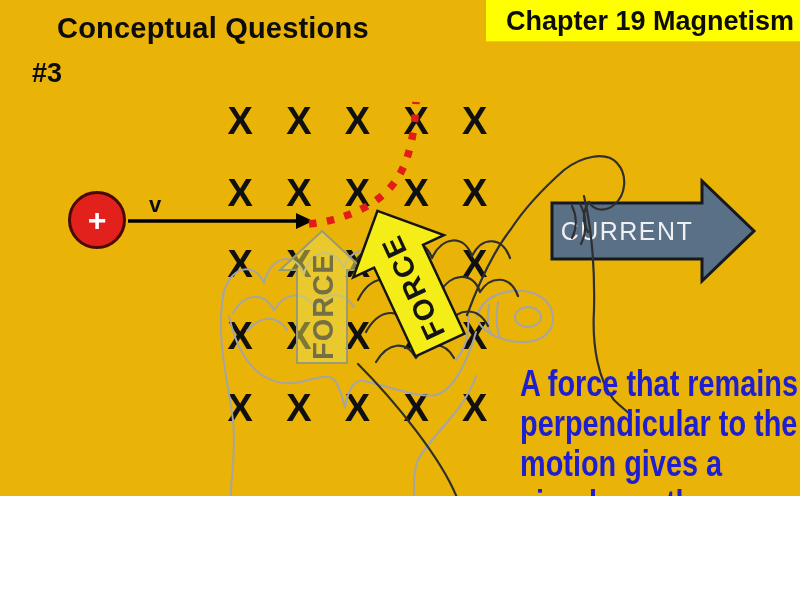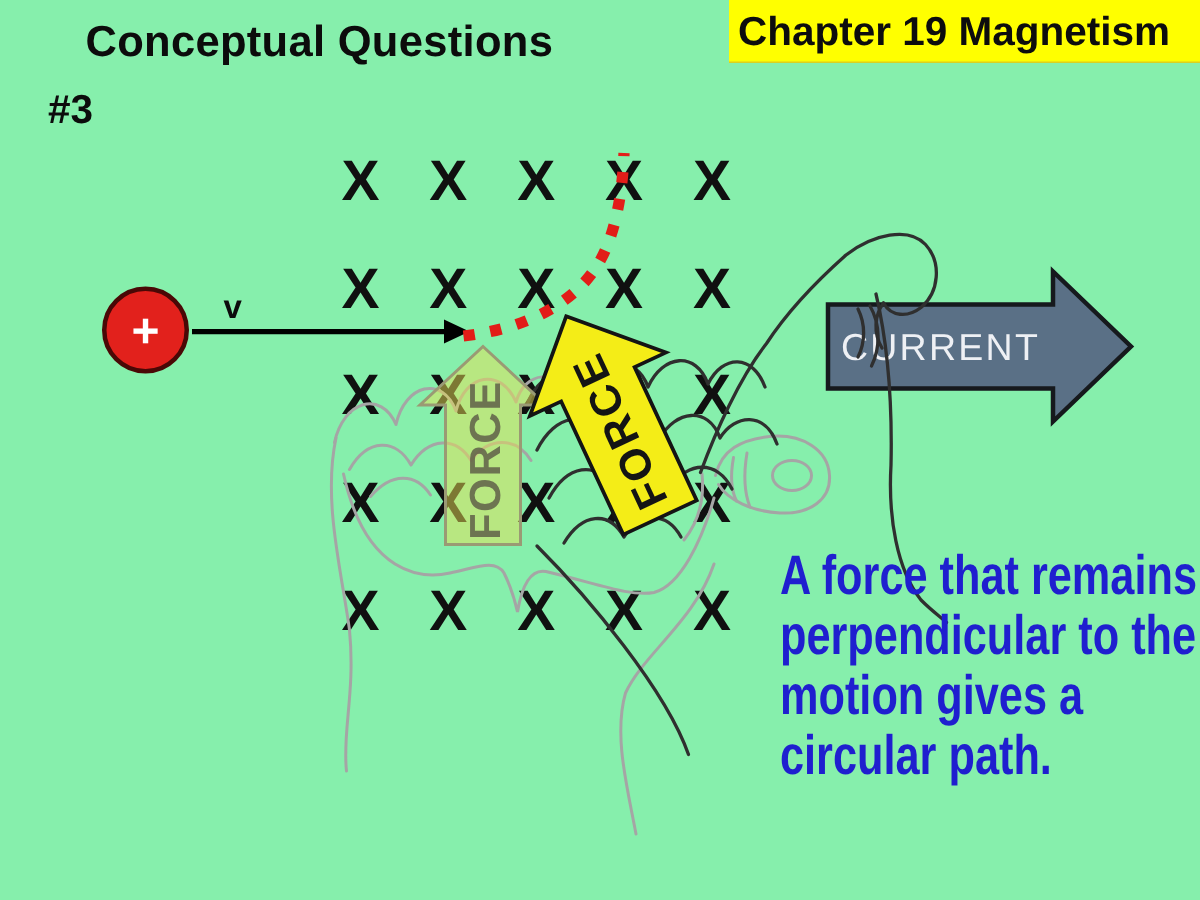--- a/index.html
+++ b/index.html
@@ -1,29 +1,29 @@
 <!DOCTYPE html>
 <html style="--banner-yellow: #ffff00; --charge-red: #e2211c; --path-red: #e21d18; --force-yellow: #f4ed17; --pale-force-yellow: #e9df55; --current-slate: #5a7086; --caption-blue: #1f1fcf; --hand-gray: #a5a5a5; --hand-dark: #2f2f2f;"><head>
 <meta charset="utf-8">
 <style>
   html,body{margin:0;padding:0;background:#fff;}
   #canvas{
-    position:relative;width:800px;height:600px;overflow:hidden;background:#86efac;
+    position:relative;width:800px;height:496px;overflow:hidden;background:#eab308;
     font-family:"Liberation Sans",sans-serif;
   }
   .abs{position:absolute;}
   .slide-title{
     left:57px;top:12px;font-size:29px;font-weight:700;color:#0c0c0c;letter-spacing:0.2px;
   }
   .qnum{
     left:32px;top:58px;font-size:27px;font-weight:700;color:#0c0c0c;
   }
   .banner{
     left:486px;top:0;width:314px;height:42px;background:var(--banner-yellow);
-    font-size:27px;font-weight:700;color:#0d0d0d;line-height:42px;padding-left:6px;
+    font-size:27px;font-weight:700;color:#0d0d0d;line-height:42px;padding-left:20px;
     box-sizing:border-box;white-space:nowrap;
     border-bottom:1px solid rgba(190,170,60,.55);
   }
   .field-grid{
     left:211px;top:86px;width:293px;height:358px;
     display:grid;grid-template-columns:repeat(5,1fr);grid-template-rows:repeat(5,1fr);
   }
   .field-grid span{
     display:flex;align-items:center;justify-content:center;
     font-size:38px;font-weight:700;color:#101010;

